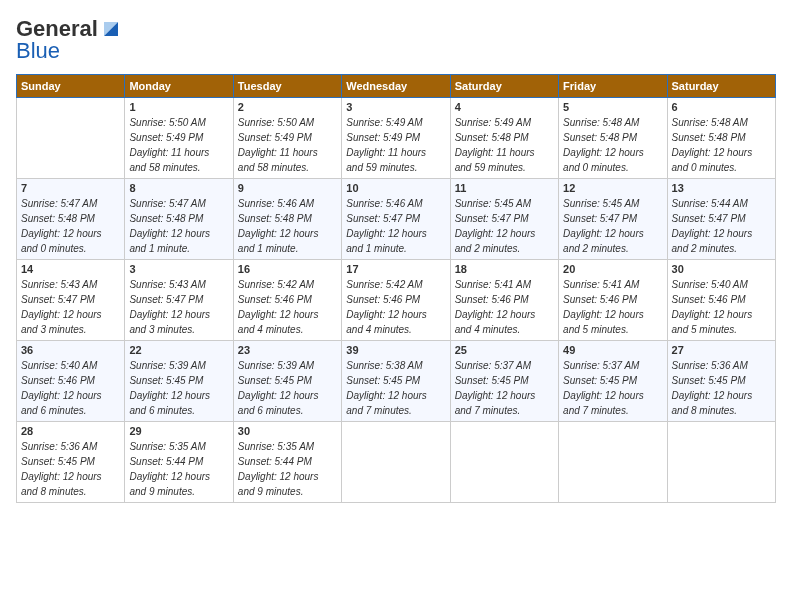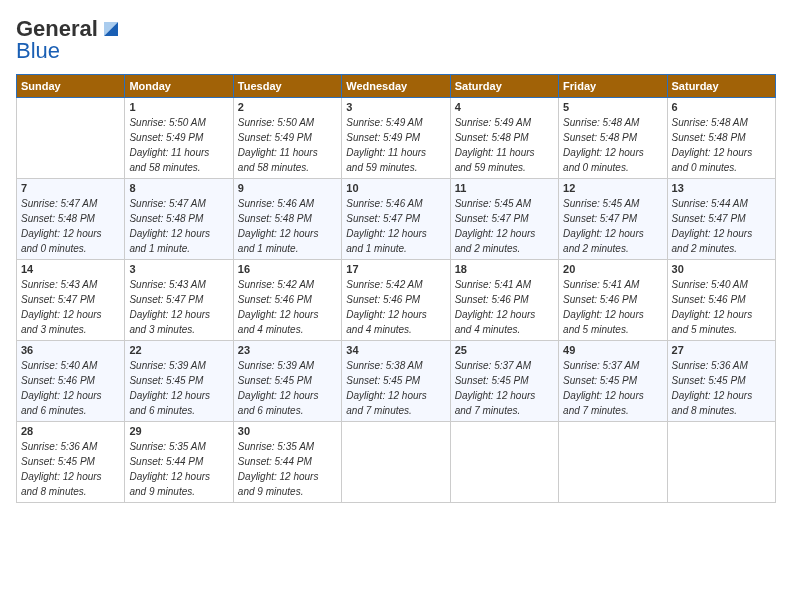--- a/index.html
+++ b/index.html
@@ -205,21 +205,21 @@
           </td>
           <td>
             <span class="day-num">22</span>
             <div class="day-info"><span>Sunrise: 5:39 AM</span><br><span>Sunset: 5:45 PM</span><br><span>Daylight: 12 hours</span><br><span>and 6 minutes.</span></div>
           </td>
           <td>
             <span class="day-num">23</span>
             <div class="day-info"><span>Sunrise: 5:39 AM</span><br><span>Sunset: 5:45 PM</span><br><span>Daylight: 12 hours</span><br><span>and 6 minutes.</span></div>
           </td>
           <td>
-            <span class="day-num">34</span>
+            <span class="day-num">39</span>
             <div class="day-info"><span>Sunrise: 5:38 AM</span><br><span>Sunset: 5:45 PM</span><br><span>Daylight: 12 hours</span><br><span>and 7 minutes.</span></div>
           </td>
           <td>
             <span class="day-num">25</span>
             <div class="day-info"><span>Sunrise: 5:37 AM</span><br><span>Sunset: 5:45 PM</span><br><span>Daylight: 12 hours</span><br><span>and 7 minutes.</span></div>
           </td>
           <td>
             <span class="day-num">49</span>
             <div class="day-info"><span>Sunrise: 5:37 AM</span><br><span>Sunset: 5:45 PM</span><br><span>Daylight: 12 hours</span><br><span>and 7 minutes.</span></div>
           </td>

